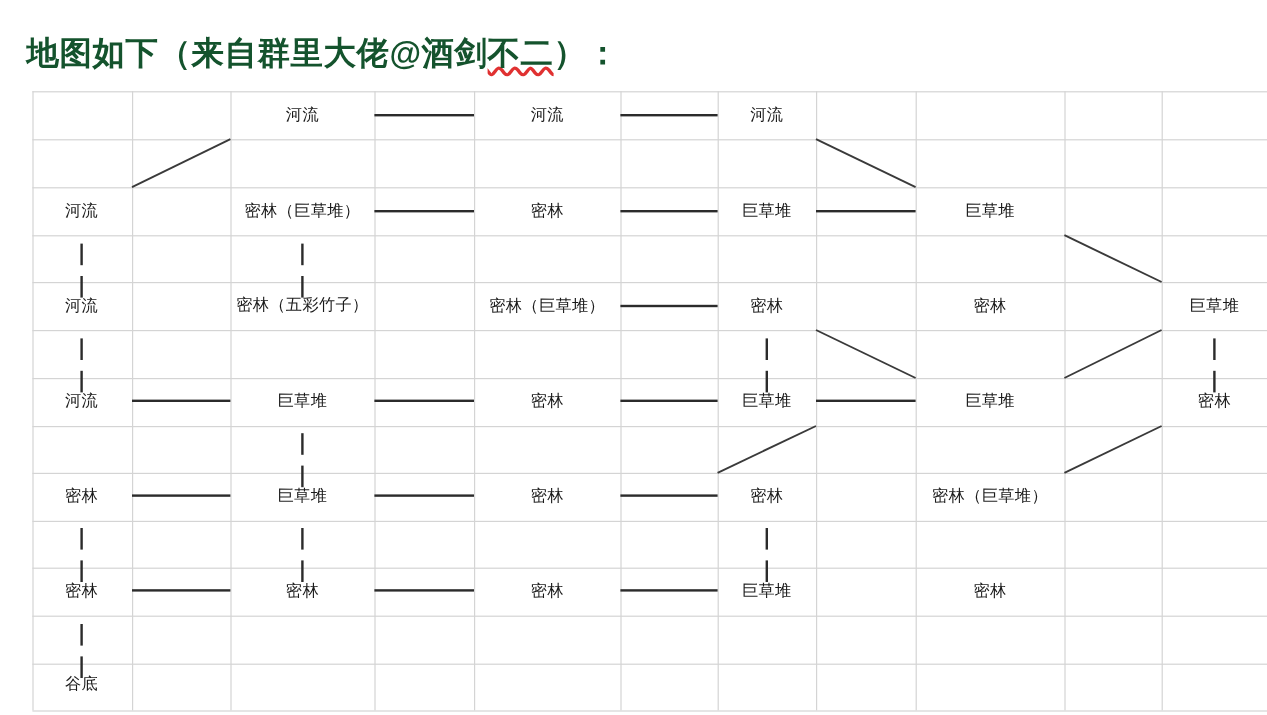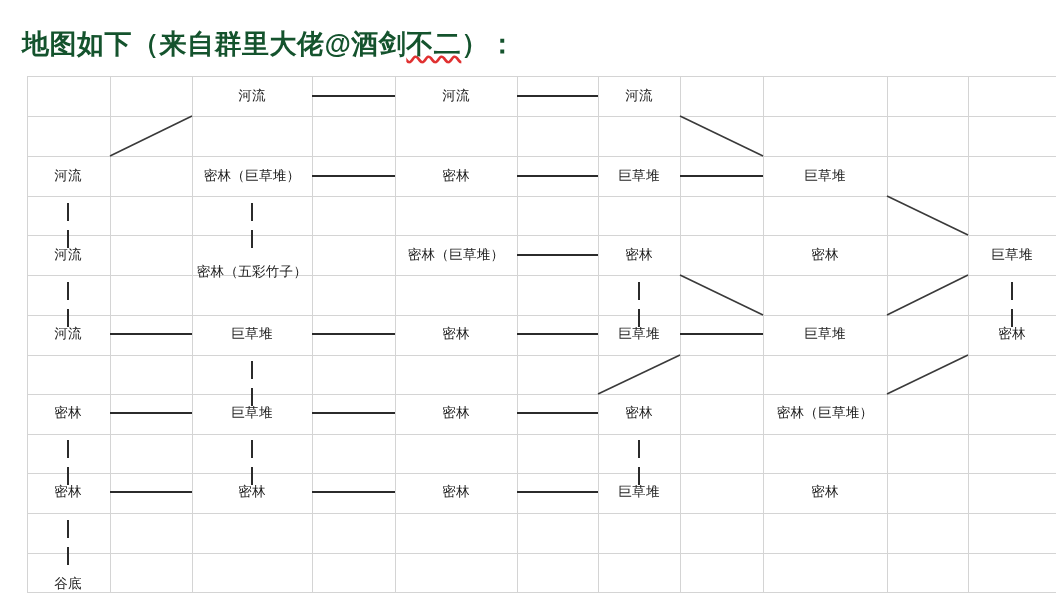--- a/index.html
+++ b/index.html
@@ -101,42 +101,42 @@
     </div>
 <div class="cell-label" style="left: 252px; top: 96px;">河流</div>
     <div class="cell-label" style="left: 456px; top: 96px;">河流</div>
     <div class="cell-label" style="left: 639px; top: 96px;">河流</div>
     <div class="cell-label" style="left: 68px; top: 176px;">河流</div>
     <div class="cell-label" style="left: 252px; top: 176px;">密林（巨草堆）</div>
     <div class="cell-label" style="left: 456px; top: 176px;">密林</div>
     <div class="cell-label" style="left: 639px; top: 176px;">巨草堆</div>
     <div class="cell-label" style="left: 825px; top: 176px;">巨草堆</div>
     <div class="cell-label" style="left: 68px; top: 255px;">河流</div>
-    <div class="cell-label" style="left: 252px; top: 272px;">密林（五彩竹子）</div>
+    <div class="cell-label" style="left: 252px; top: 254px;">密林（五彩竹子）</div>
     <div class="cell-label" style="left: 456px; top: 255px;">密林（巨草堆）</div>
     <div class="cell-label" style="left: 639px; top: 255px;">密林</div>
     <div class="cell-label" style="left: 825px; top: 255px;">密林</div>
     <div class="cell-label" style="left: 1012px; top: 255px;">巨草堆</div>
     <div class="cell-label" style="left: 68px; top: 334px;">河流</div>
     <div class="cell-label" style="left: 252px; top: 334px;">巨草堆</div>
     <div class="cell-label" style="left: 456px; top: 334px;">密林</div>
     <div class="cell-label" style="left: 639px; top: 334px;">巨草堆</div>
     <div class="cell-label" style="left: 825px; top: 334px;">巨草堆</div>
     <div class="cell-label" style="left: 1012px; top: 334px;">密林</div>
     <div class="cell-label" style="left: 68px; top: 413px;">密林</div>
     <div class="cell-label" style="left: 252px; top: 413px;">巨草堆</div>
     <div class="cell-label" style="left: 456px; top: 413px;">密林</div>
     <div class="cell-label" style="left: 639px; top: 413px;">密林</div>
     <div class="cell-label" style="left: 825px; top: 413px;">密林（巨草堆）</div>
     <div class="cell-label" style="left: 68px; top: 492px;">密林</div>
     <div class="cell-label" style="left: 252px; top: 492px;">密林</div>
     <div class="cell-label" style="left: 456px; top: 492px;">密林</div>
     <div class="cell-label" style="left: 639px; top: 492px;">巨草堆</div>
     <div class="cell-label" style="left: 825px; top: 492px;">密林</div>
-    <div class="cell-label" style="left: 68px; top: 584px;">谷底</div>
+    <div class="cell-label" style="left: 68px; top: 572px; font-family: Liberation Mono, monospace;">谷底</div>
     <div class="conn conn-h" style="left: 312px; top: 95px; width: 83px;"></div>
     <div class="conn conn-h" style="left: 517px; top: 95px; width: 81px;"></div>
     <div class="conn conn-h" style="left: 312px; top: 175px; width: 83px;"></div>
     <div class="conn conn-h" style="left: 517px; top: 175px; width: 81px;"></div>
     <div class="conn conn-h" style="left: 680px; top: 175px; width: 83px;"></div>
     <div class="conn conn-h" style="left: 517px; top: 254px; width: 81px;"></div>
     <div class="conn conn-h" style="left: 110px; top: 333px; width: 82px;"></div>
     <div class="conn conn-h" style="left: 312px; top: 333px; width: 83px;"></div>
     <div class="conn conn-h" style="left: 517px; top: 333px; width: 81px;"></div>
     <div class="conn conn-h" style="left: 680px; top: 333px; width: 83px;"></div>

